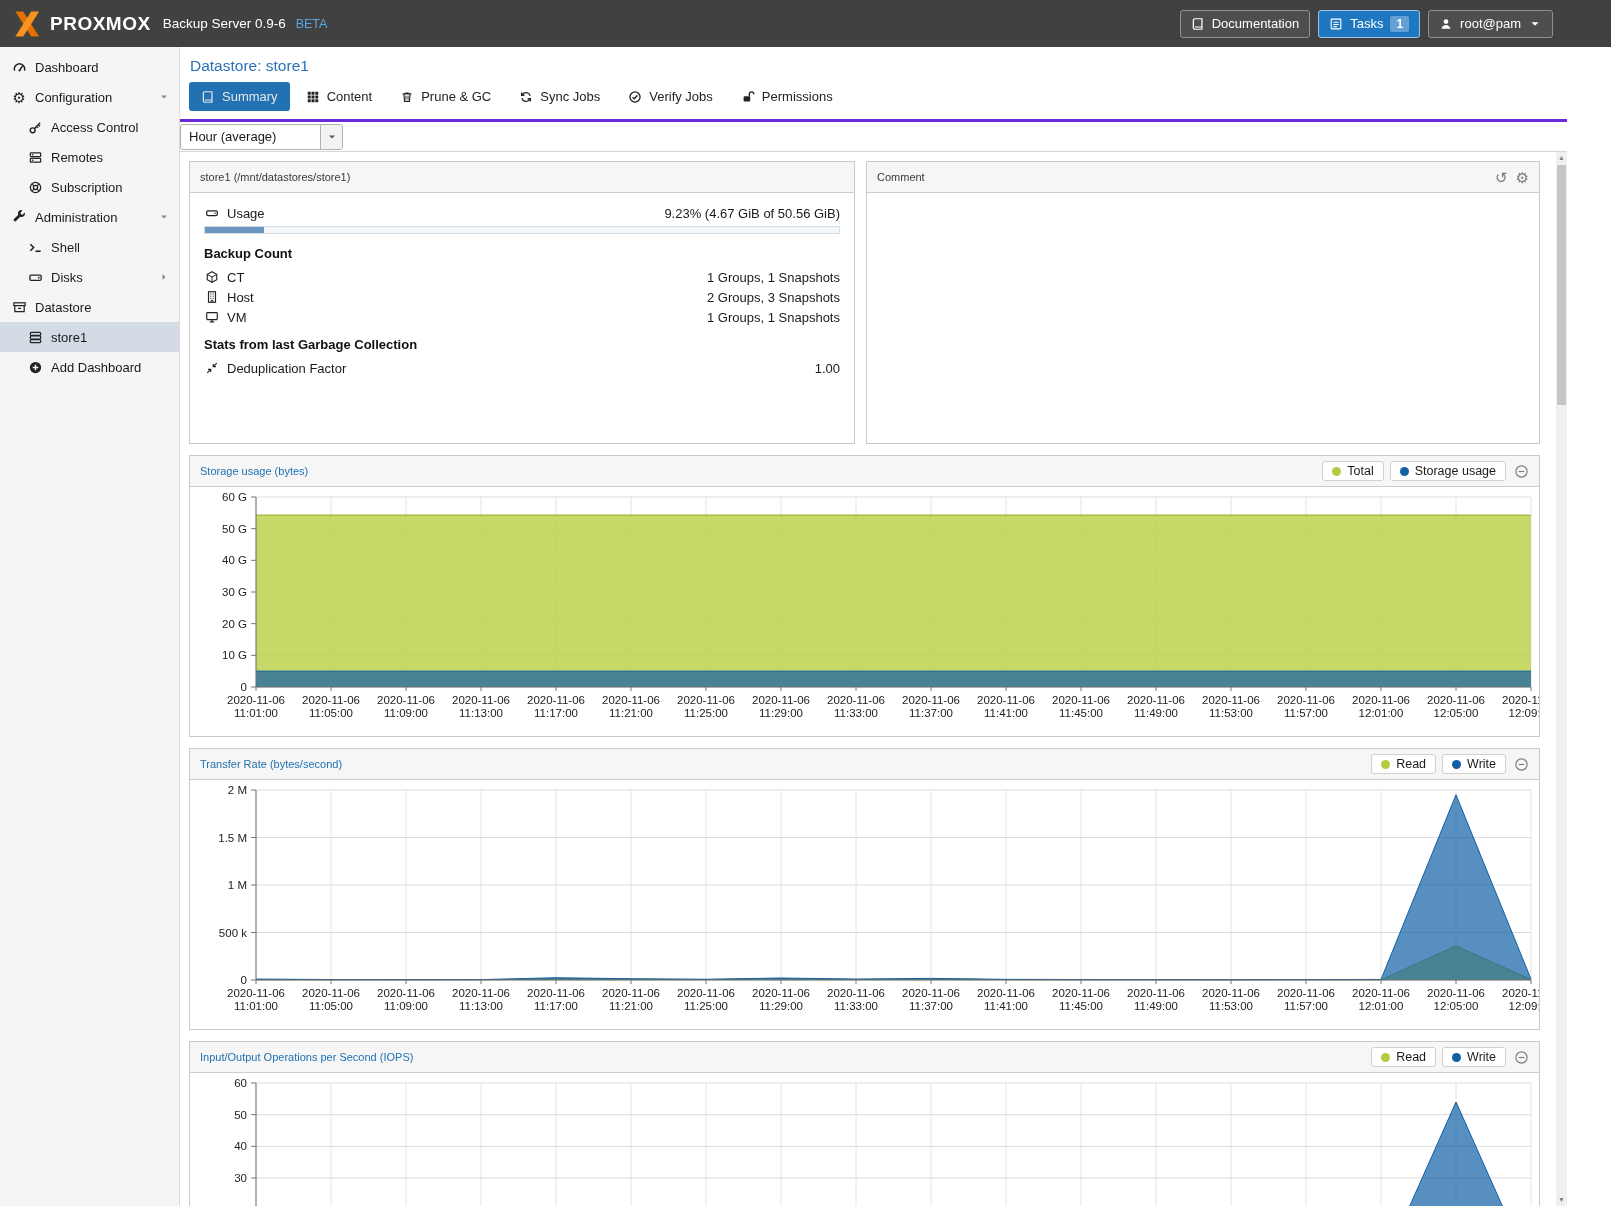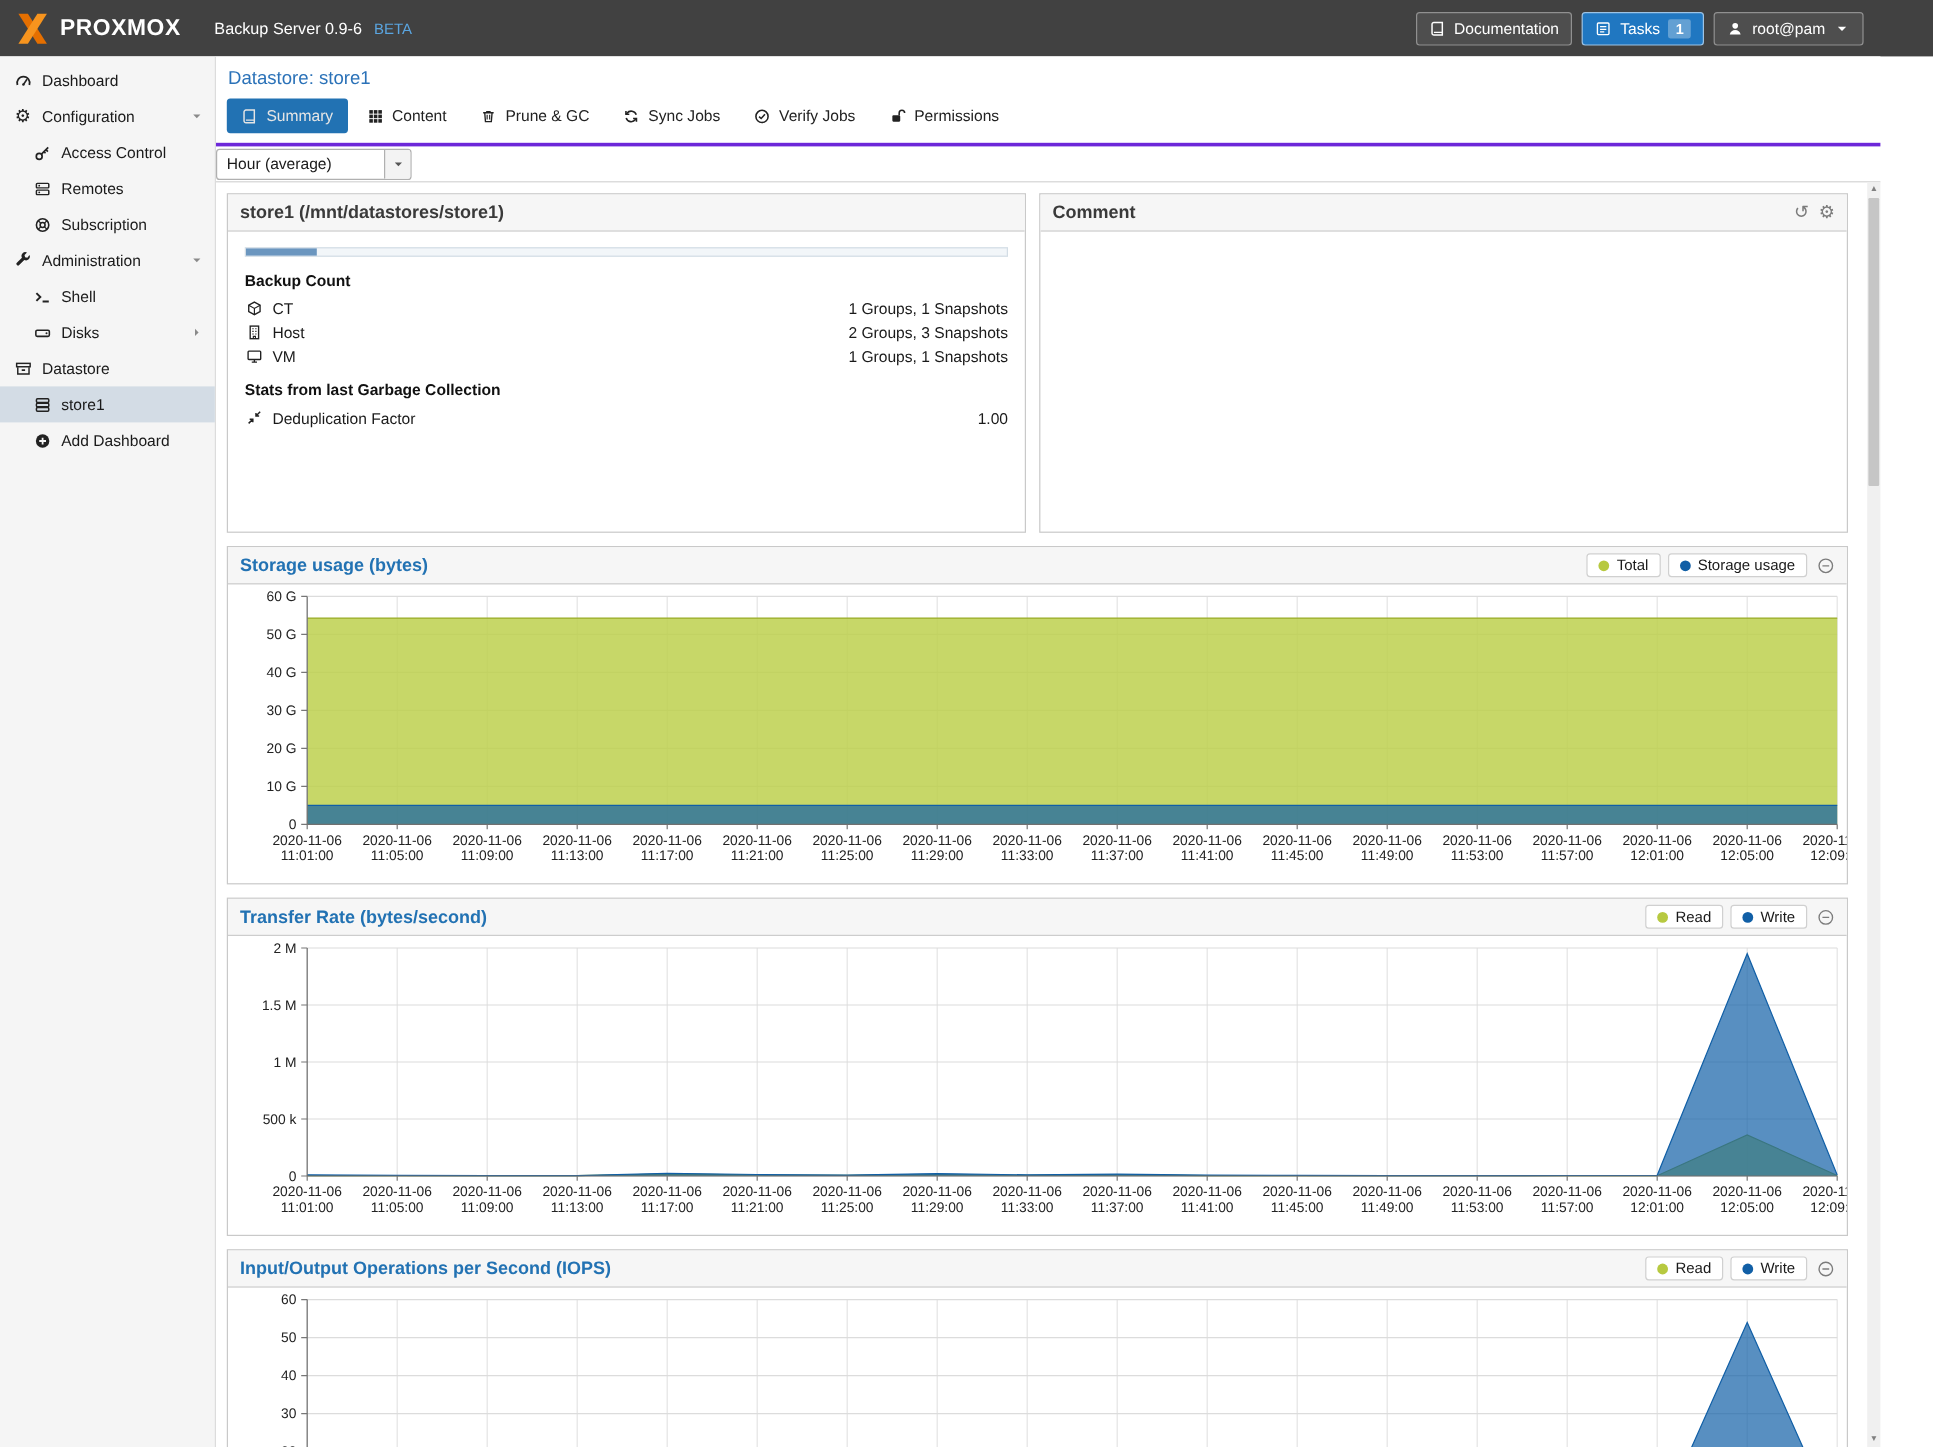--- a/index.html
+++ b/index.html
@@ -7,21 +7,21 @@
     font-family:"Liberation Sans",sans-serif;font-size:13px;color:#1a1a1a}
   svg{display:block}
   svg text{font-family:"Liberation Sans",sans-serif}
 
   
   .topbar{position:absolute;top:0;left:0;width:1611px;height:47px;background:#414141;
     display:flex;align-items:center;padding:0 58px 0 12px;gap:10px}
   .logo{display:flex;align-items:center;gap:8px}
   .logo-x svg{width:30px;height:30px}
   .logo-text{color:#fff;font-weight:bold;font-size:19px;letter-spacing:.5px}
-  .subtitle{color:#fff;font-size:13.5px;margin-left:18px}
+  .subtitle{color:#fff;font-size:13.5px;margin-left:2px}
   .beta{color:#5aa5e0;font-size:12.5px;cursor:pointer;}
   .topbar-right{margin-left:auto;display:flex;gap:8px;align-items:center}
   .tb-btn{display:inline-flex;align-items:center;gap:7px;height:28px;padding:0 10px;
     background:#4e4e4e;border:1px solid #909090;border-radius:3px;color:#fff;font-size:13px;cursor:pointer;
     font-family:"Liberation Sans",sans-serif}
   .tb-btn .ic svg{width:14px;height:14px}
   .tb-btn.tasks{background:#2077c1;border-color:#9cc3e5}
   .badge{background:rgba(255,255,255,.3);border-radius:2px;padding:1px 6px;font-size:12px;font-weight:bold}
   .caret-ic svg{width:12px;height:12px}
 
@@ -59,21 +59,21 @@
 
   .content{flex:1;position:relative;padding:9px 27px 9px 9px;display:flex;flex-direction:column;
     gap:11px;overflow:hidden}
   .row1{display:flex;gap:11px;height:283px;flex:none}
 
   .panel{border:1px solid #c9c9c9;background:#fff;display:flex;flex-direction:column;overflow:hidden}
   .store-panel{width:666px;flex:none}
   .comment-panel{flex:1}
   .panel-hd{height:31px;background:#f6f6f6;border-bottom:1px solid #cdcdcd;display:flex;
     align-items:center;padding:0 10px;flex:none}
-  .panel-title{font-size:15px;font-weight:bold;color:#3a3a3a}
+  .panel-title{font-size:11px;font-weight:normal;color:#3a3a3a}
   .chart-panel .panel-title{color:#2272b3}
   .hd-tools{margin-left:auto;display:flex;align-items:center;gap:8px}
   .tool{color:#7c7c7c;font-size:15px;cursor:pointer;line-height:1}
   .tool svg{width:15px;height:15px}
   .legend{display:flex;gap:6px}
   .chip{display:inline-flex;align-items:center;gap:6px;border:1px solid #d0d0d0;background:#fff;
     border-radius:3px;padding:2px 9px;font-size:12.5px;cursor:pointer}
   .dot{width:9px;height:9px;border-radius:50%}
 
   .panel-bd{flex:1;padding:10px 14px;overflow:hidden}
@@ -349,20 +349,30 @@
   </div>
 
   <div class="content">
     <div class="row1">
 
       <div class="panel store-panel">
         <div class="panel-hd">
           <span class="panel-title">store1 (/mnt/datastores/store1)</span>
         </div>
         <div class="panel-bd">
+          <div class="kv">
+            <span class="ic">
+                <svg viewBox="0 0 16 16">
+                  <rect x="2" y="5.5" width="12" height="5.5" rx="1.2" fill="none" stroke="currentColor" stroke-width="1.4"></rect>
+                  <circle cx="11.5" cy="8.2" r=".9" fill="currentColor"></circle>
+                </svg>
+              </span>
+            <span class="kv-label">Usage</span>
+            <span class="kv-value">9.23% (4.67 GiB of 50.56 GiB)</span>
+          </div>
           <div class="progress">
             <div class="progress-fill" id="usage-fill" style="width: 9.23%;"></div>
           </div>
           <div class="sec-hd">Backup Count</div>
           <div id="backup-rows">
               <div class="kv">
                 <span class="ic">
                   <svg viewBox="0 0 16 16">
                     <path d="M8 2l5.4 3v6L8 14 2.6 11V5z" fill="none" stroke="currentColor" stroke-width="1.3"></path>
                     <path d="M2.6 5 8 8l5.4-3M8 8v6" fill="none" stroke="currentColor" stroke-width="1.1"></path>

